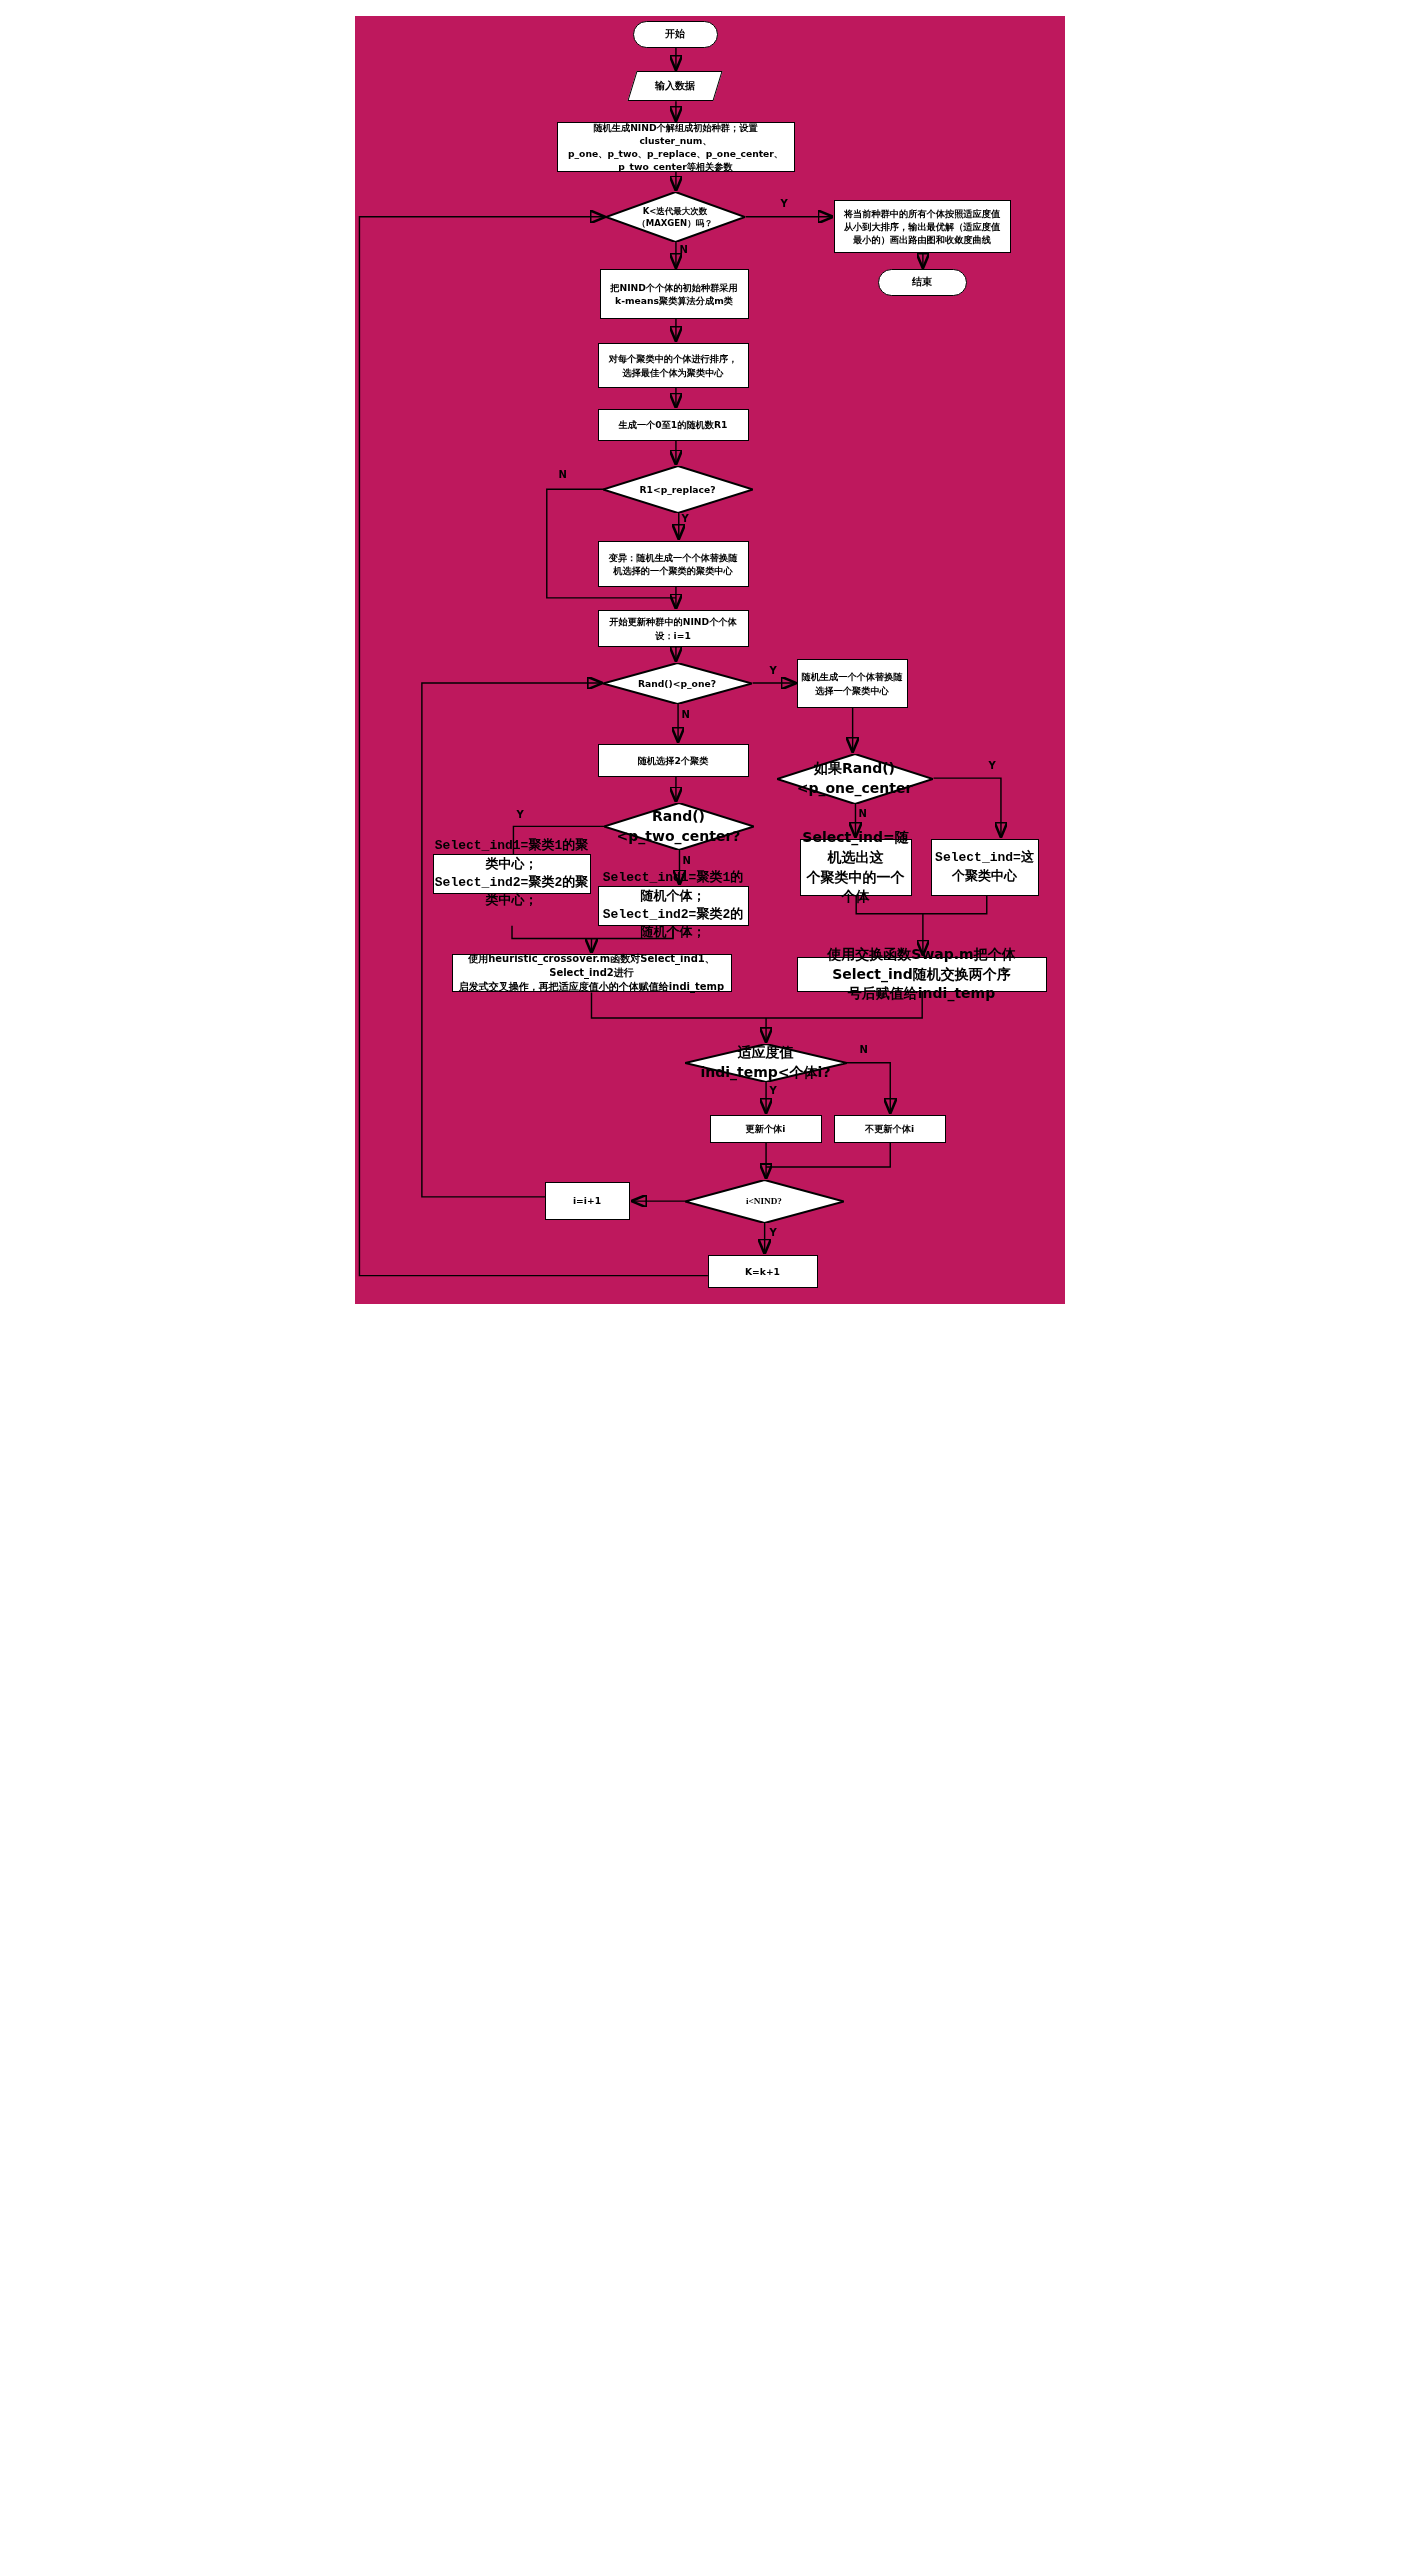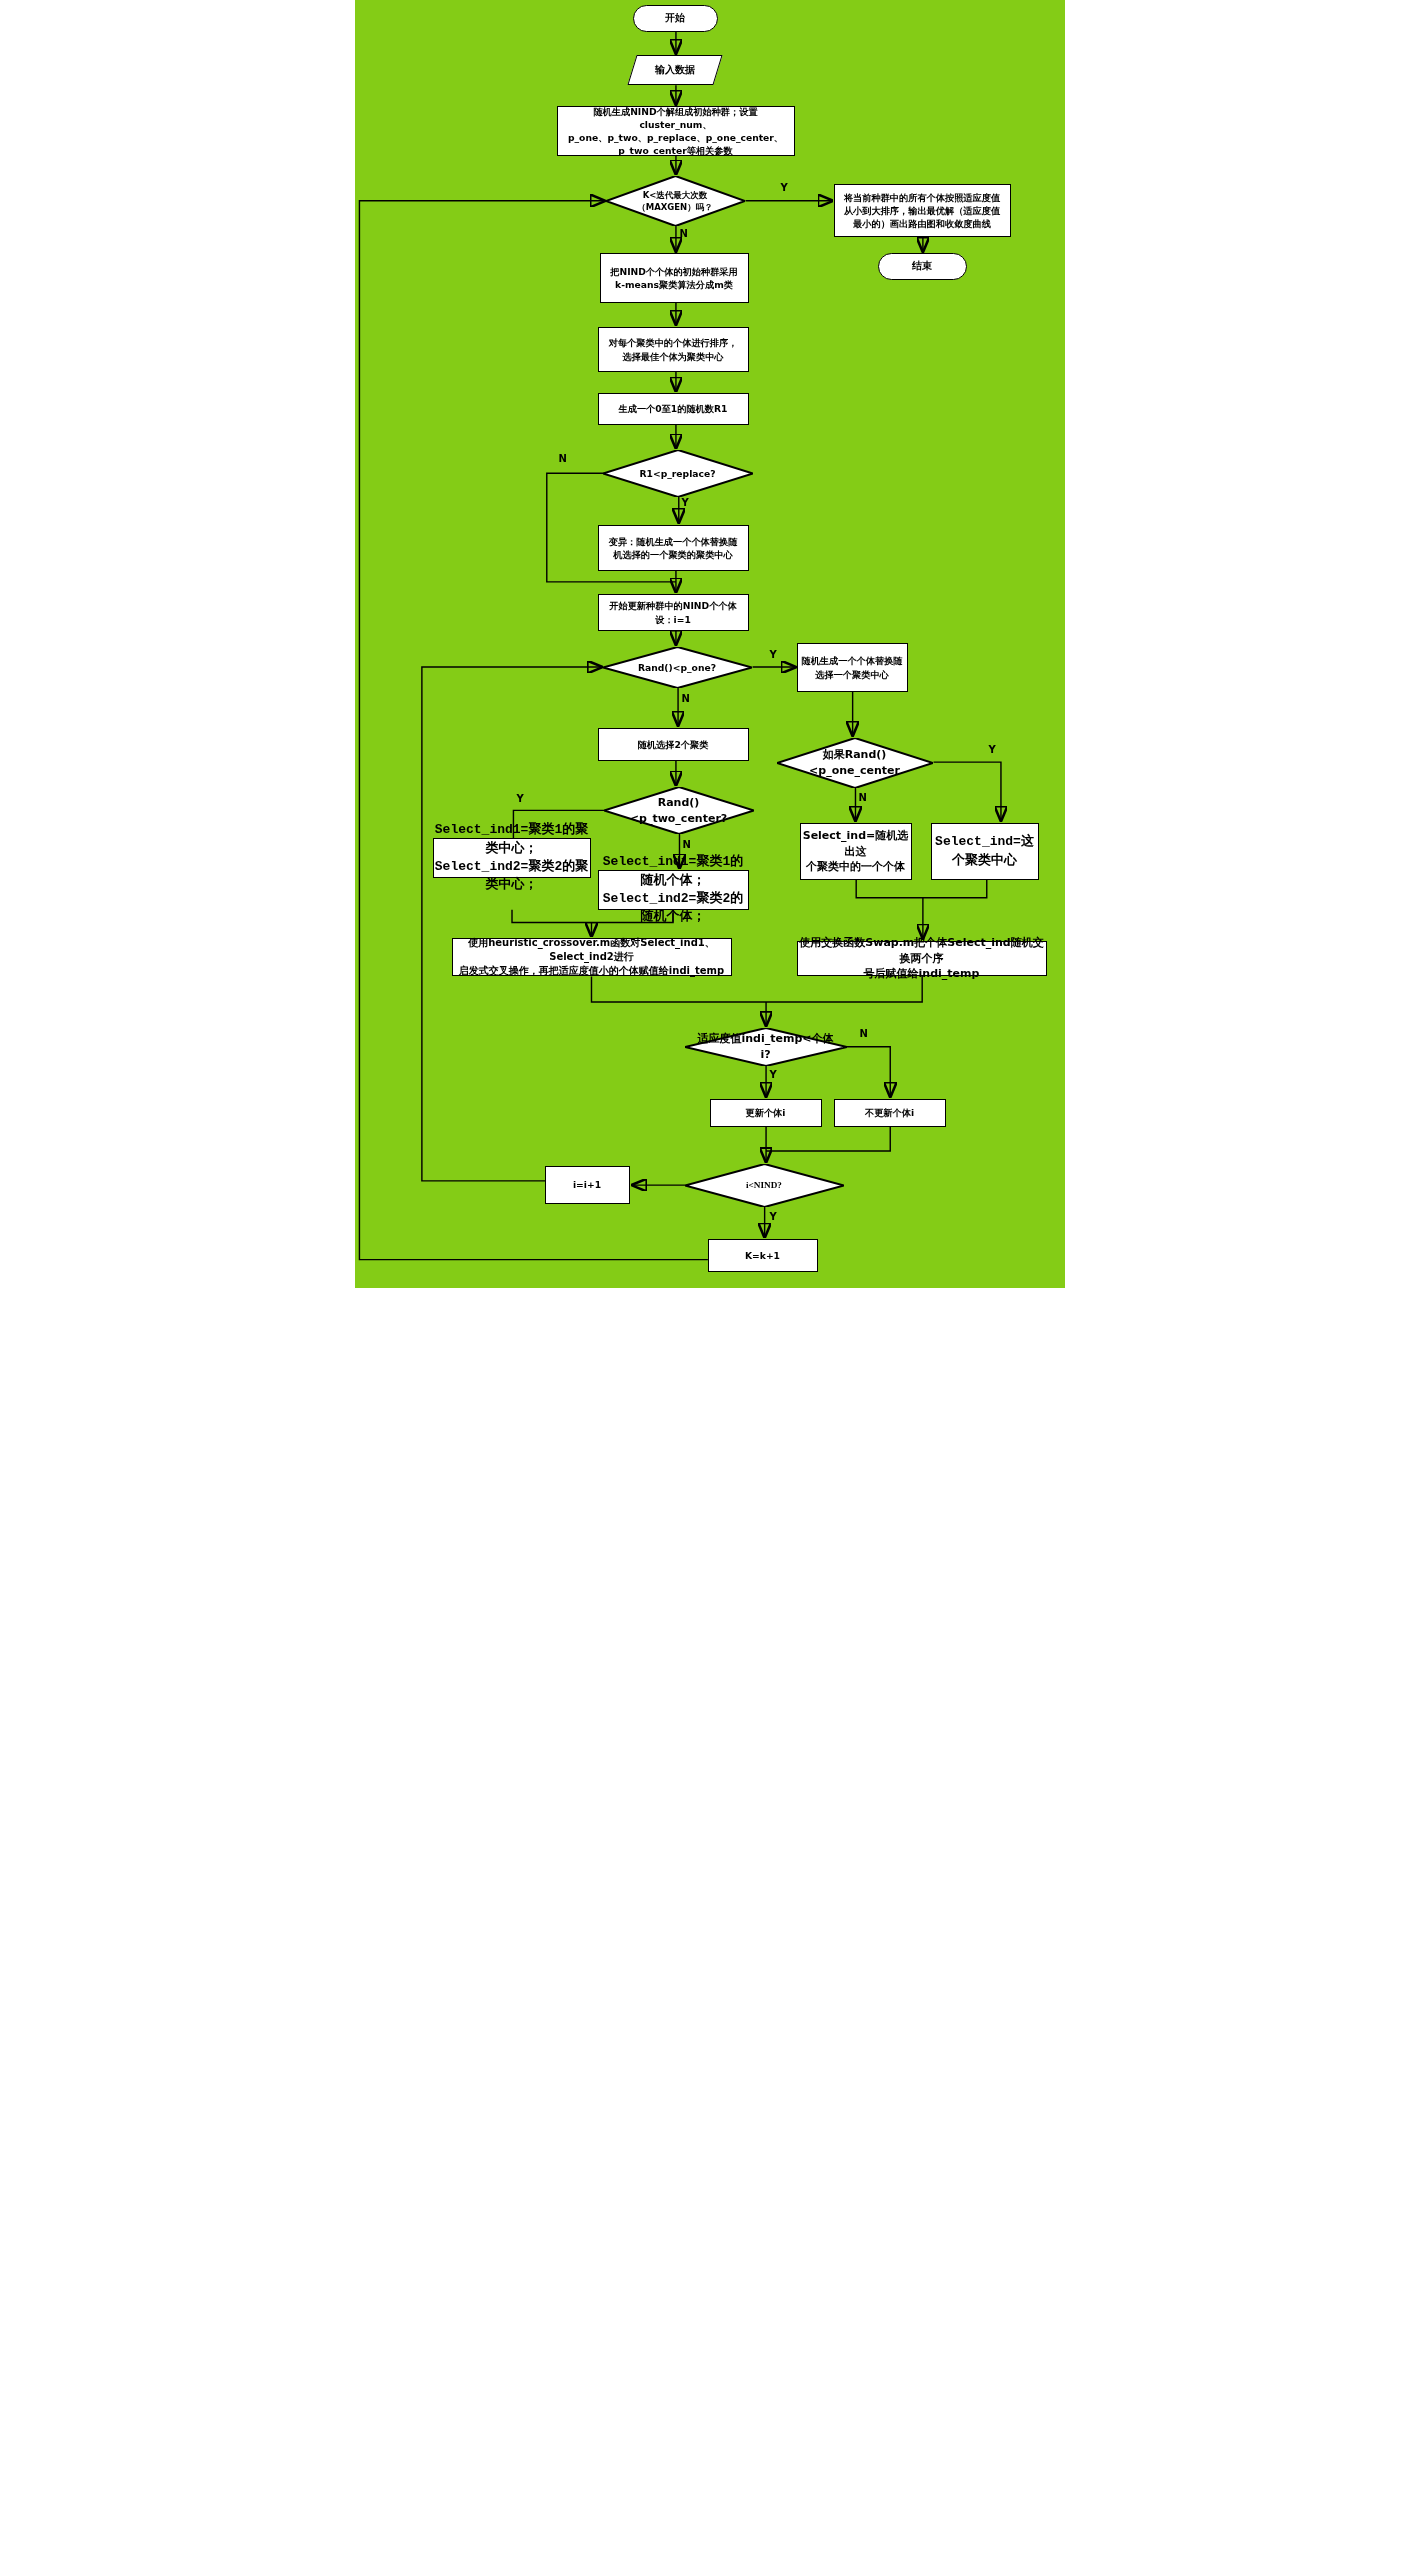--- a/index.html
+++ b/index.html
@@ -1,39 +1,39 @@
 <!DOCTYPE html>
 <html style="font-size:11.4px"><head>
 <meta charset="utf-8">
 <style>
   html, body { margin:0; padding:0; background:#ffffff; }
   body { font-family:"DejaVu Sans","Liberation Sans",sans-serif; color:#000; }
   #canvas {
-    position:relative; width:710px; height:1288px; margin:0 auto;
-    background:#84cc16; overflow:hidden;
+    position:relative; width:710px; height:1288px; margin:16px auto;
+    background:#be185d; overflow:hidden;
   }
   svg.wires { position:absolute; left:0; top:0; width:710px; height:1288px; }
   svg.wires path { stroke:#000; stroke-width:2; fill:none; }
   .node {
     position:absolute; display:flex; align-items:center; justify-content:center;
     text-align:center; font-weight:bold; font-size:9.2px; line-height:1.42;
     white-space:pre-line; box-sizing:border-box; color:#000;
   }
   .rect { border:1.4px solid #000; background:#fff; }
   .stadium { border:1.4px solid #000; background:#fff; border-radius:13.5px; font-size:10px; }
   .para { background:transparent; font-size:10px; }
   .para .pbg { position:absolute; left:4.3px; right:4.3px; top:0; bottom:0;
     border:1.4px solid #000; background:#fff; transform:skewX(-17deg); }
   .para .lbl { position:relative; z-index:1; }
   .diamond { background:transparent; }
   .diamond svg.shape { position:absolute; left:0; top:0; width:100%; height:100%; }
   .diamond svg.shape polygon { fill:#fff; stroke:#000; stroke-width:2; vector-effect:non-scaling-stroke; }
   .diamond .lbl { position:relative; z-index:1; padding:0 10px; }
   .edge-label { position:absolute; font-weight:bold; font-size:10px; line-height:1; }
-  .fs12 { font-size:11px; }
+  .fs12 { font-size:14px; }
   .fs11 { font-size:10px; }
   .fs115 { font-size:13px;font-family:Liberation Mono, monospace; }
 </style>
 </head>
 <body>
 
 <div id="canvas">
 
   <svg class="wires" viewBox="0 0 1000 1815" xmlns="http://www.w3.org/2000/svg">
     <defs>

